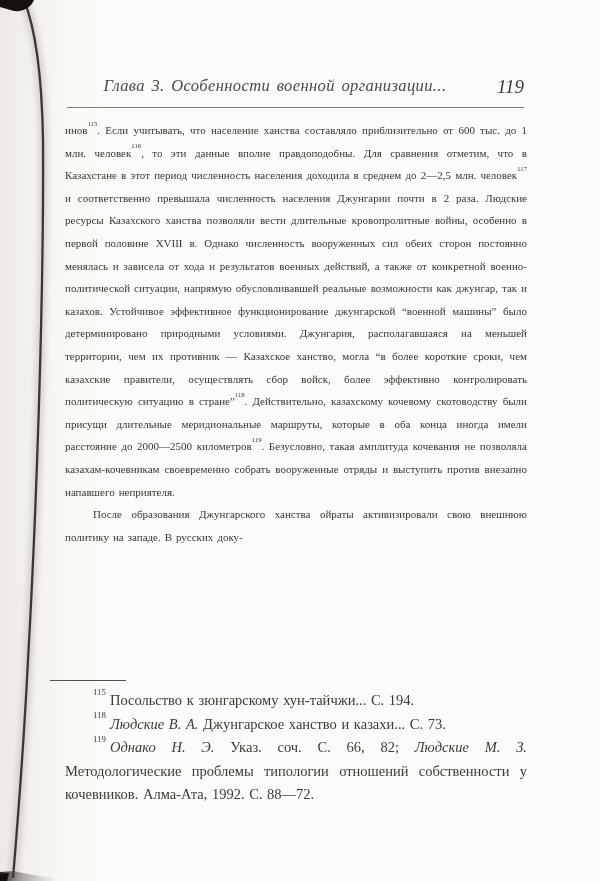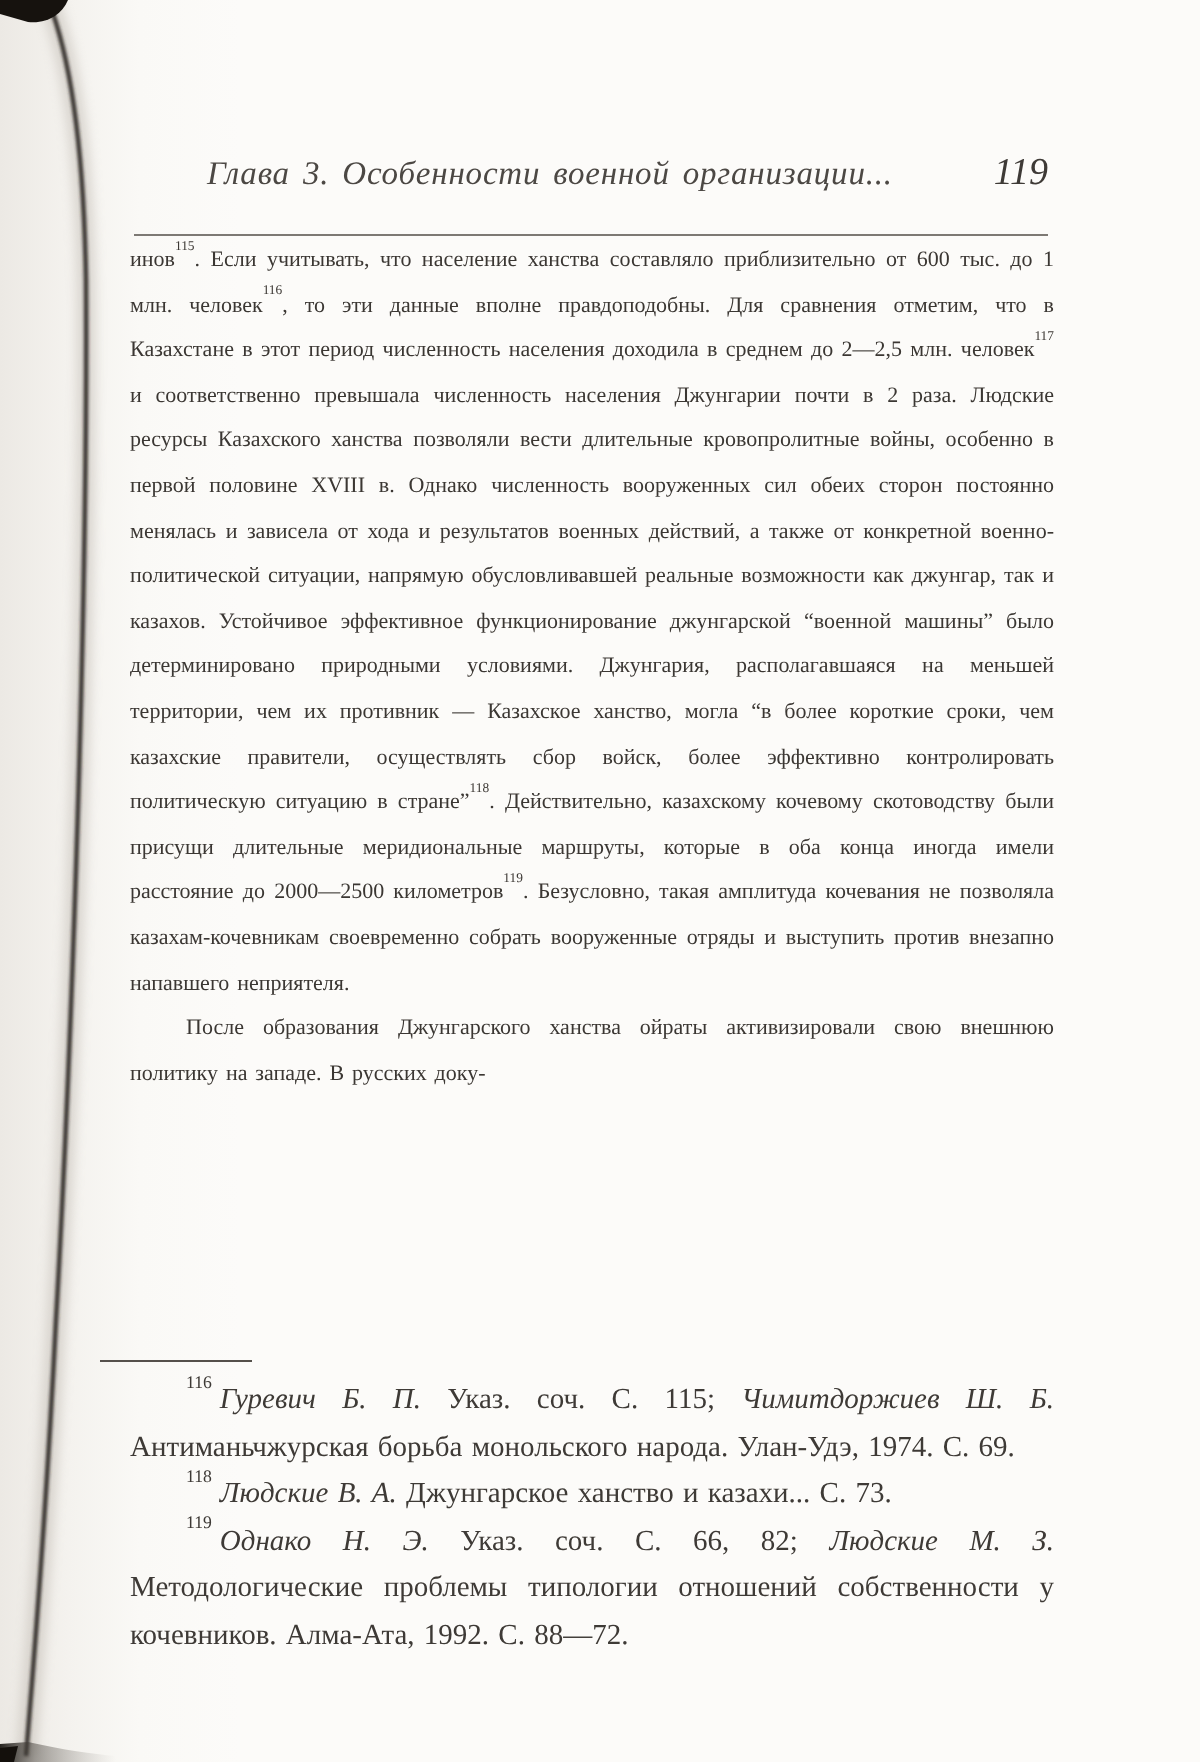--- a/index.html
+++ b/index.html
@@ -8,22 +8,22 @@
     position:relative; width:600px; height:881px; overflow:hidden;
     background:
       linear-gradient(90deg, #ece9e4 0px, #f4f2ee 34px, #faf9f6 70px, #fcfbf9 120px, #fcfbf9 100%);
     font-family:"Liberation Serif","DejaVu Serif",serif;
     color:#3b3733;
   }
   .edge-svg { position:absolute; inset:0; pointer-events:none; }
 
   .header {
     position:absolute; top:76px; left:67px; width:457px;
-    display:flex; align-items:center;
-    border-bottom:1.5px solid #7d7974; padding-bottom:19px;
+    display:flex; align-items:flex-start;
+    border-bottom:1.5px solid #7d7974; padding-bottom:9px;
   }
   .chapter {
     flex:1; text-align:center; font-style:italic;
     font-size:16.5px; letter-spacing:.4px; color:#4c4844; word-spacing:2px;
   }
   .pagenum { font-style:italic; font-size:19px; color:#3e3a36; margin-left:14px; }
 
   .body-text {
     position:absolute; top:119px; left:65px; width:462px; max-height:555px; overflow:hidden;
     font-size:11px; line-height:22.6px; text-align:justify;
@@ -80,18 +80,18 @@
   </div>
 
   <div class="body-text">
     <p><span>инов</span><sup class="ref">115</sup><span>. Если учитывать, что население ханства составляло приблизительно от 600 тыс. до 1 млн. человек</span><sup class="ref">116</sup><span>, то эти данные вполне правдоподобны. Для сравнения отметим, что в Казахстане в этот период численность населения доходила в среднем до 2—2,5 млн. человек</span><sup class="ref">117</sup><span> и соответственно превышала численность населения Джунгарии почти в 2 раза. Людские ресурсы Казахского ханства позволяли вести длительные кровопролитные войны, особенно в первой половине XVIII в. Однако численность вооруженных сил обеих сторон постоянно менялась и зависела от хода и результатов военных действий, а также от конкретной военно-политической ситуации, напрямую обусловливавшей реальные возможности как джунгар, так и казахов. Устойчивое эффективное функционирование джунгарской “военной машины” было детерминировано природными условиями. Джунгария, располагавшаяся на меньшей территории, чем их противник — Казахское ханство, могла “в более короткие сроки, чем казахские правители, осуществлять сбор войск, более эффективно контролировать политическую ситуацию в стране”</span><sup class="ref">118</sup><span>. Действительно, казахскому кочевому скотоводству были присущи длительные меридиональные маршруты, которые в оба конца иногда имели расстояние до 2000—2500 километров</span><sup class="ref">119</sup><span>. Безусловно, такая амплитуда кочевания не позволяла казахам-кочевникам своевременно собрать вооруженные отряды и выступить против внезапно напавшего неприятеля.</span></p>
     <p class="indent">После образования Джунгарского ханства ойраты активизировали свою внешнюю политику на западе. В русских доку-</p>
   </div>
 
   <div class="fn-rule"></div>
 
   <div class="footnotes">
-    <p class="fn"><sup class="ref">116</sup><span class="author">Гуревич Б. П.</span><span> Указ. соч. С. 115; </span><span class="author">Чимитдоржиев Ш. Б.</span><span> Антиманьчжурская борьба монольского народа. Улан-Удэ, 1974. С. 69.</span></p>
+    <p class="fn"><sup class="ref">115</sup><span>Посольство к зюнгарскому хун-тайчжи... С. 194.</span></p>
     <p class="fn"><sup class="ref">118</sup><span class="author">Людские В. А.</span><span> Джунгарское ханство и казахи... С. 73.</span></p>
     <p class="fn"><sup class="ref">119</sup><span class="author">Однако Н. Э.</span><span> Указ. соч. С. 66, 82; </span><span class="author">Людские М. З.</span><span> Методологические проблемы типологии отношений собственности у кочевников. Алма-Ата, 1992. С. 88—72.</span></p>
   </div>
 
 </div>
 
 </body></html>

